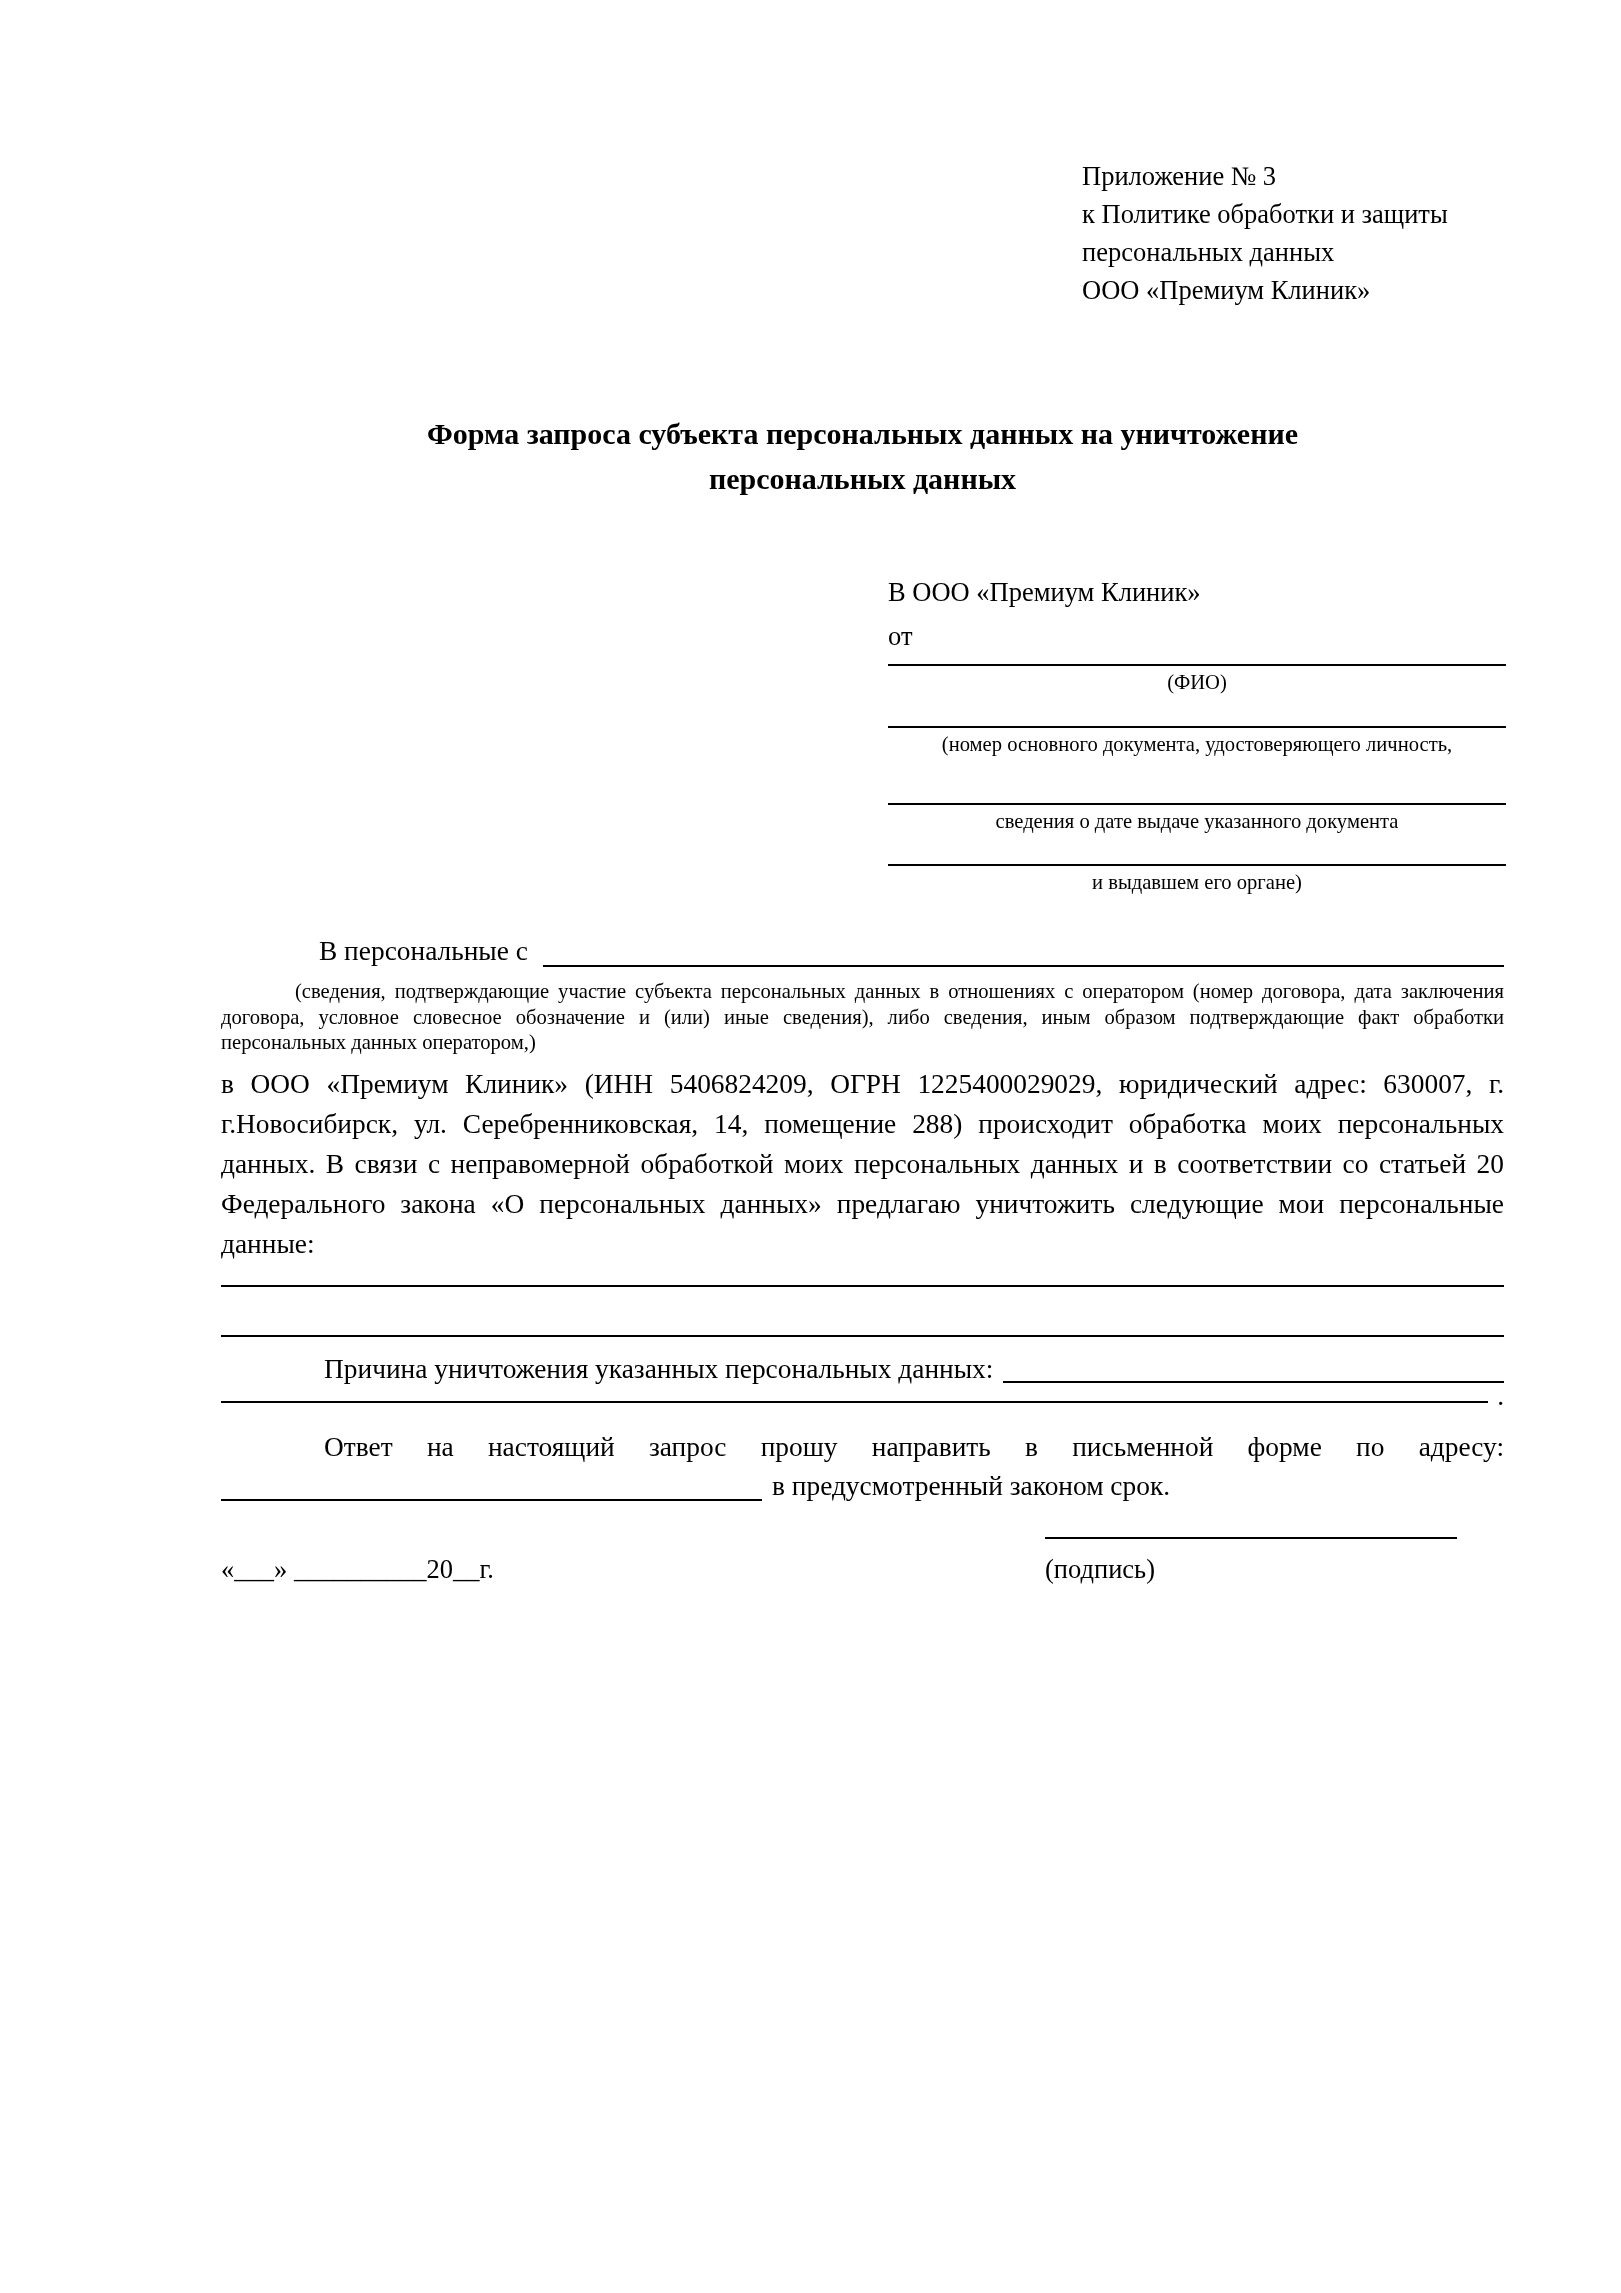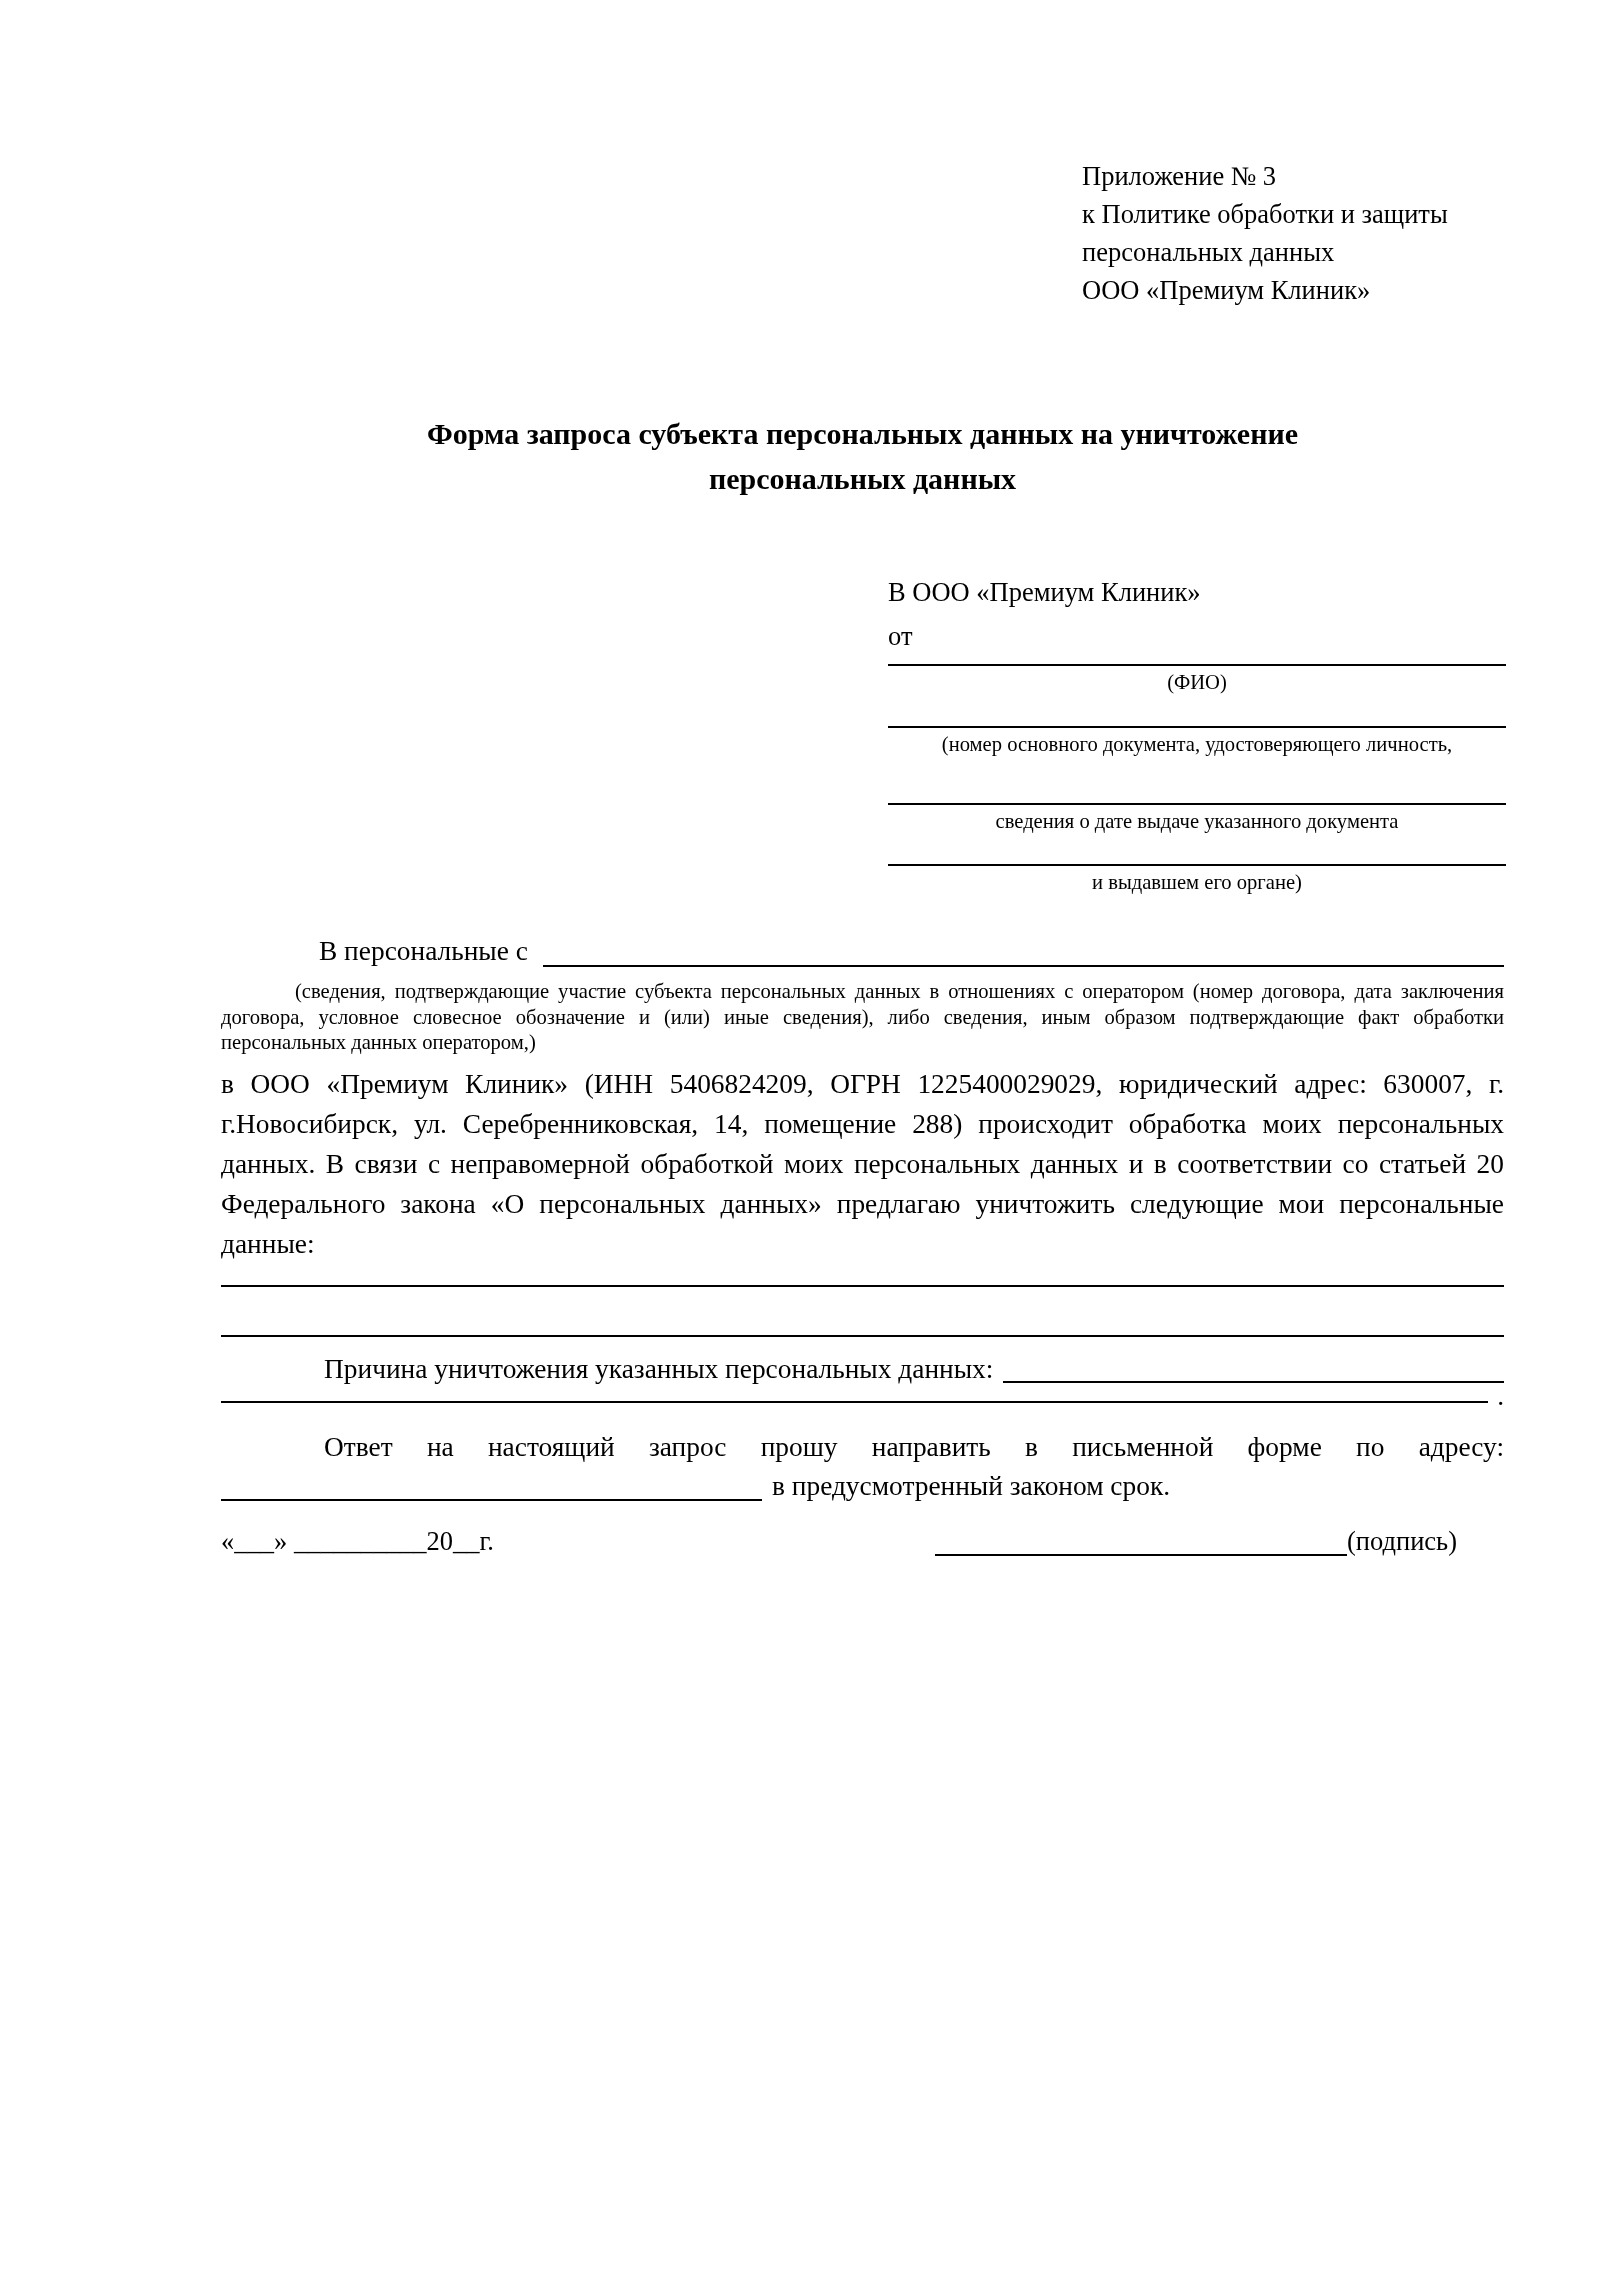--- a/index.html
+++ b/index.html
@@ -91,25 +91,25 @@
 
   
   .tail { display: flex; font-size: 27.4px; line-height: 39px; gap: 10px; }
   .tail .fill { width: 541px; border-bottom: 2.9px solid #000; margin-bottom: 5.9px; }
 
   
   .bottom {
     display: flex;
     justify-content: space-between;
     align-items: flex-end;
-    margin-top: 13px;
+    margin-top: 31px;
     font-size: 26.5px;
     line-height: 44px;
   }
-  .bottom .sig { display: flex; margin-right: 47px; }
+  .bottom .sig { display: flex; margin-right: 47px; flex-direction: column; }
   .bottom .sig .fill { width: 412px; border-bottom: 2.9px solid #000; margin-bottom: 7.8px; }
   .bottom .sig .sig-cap { white-space: nowrap; }
 </style>
 </head>
 <body>
 
 <div class="page">
 
   <div class="appendix">
     <div>Приложение № 3</div>

